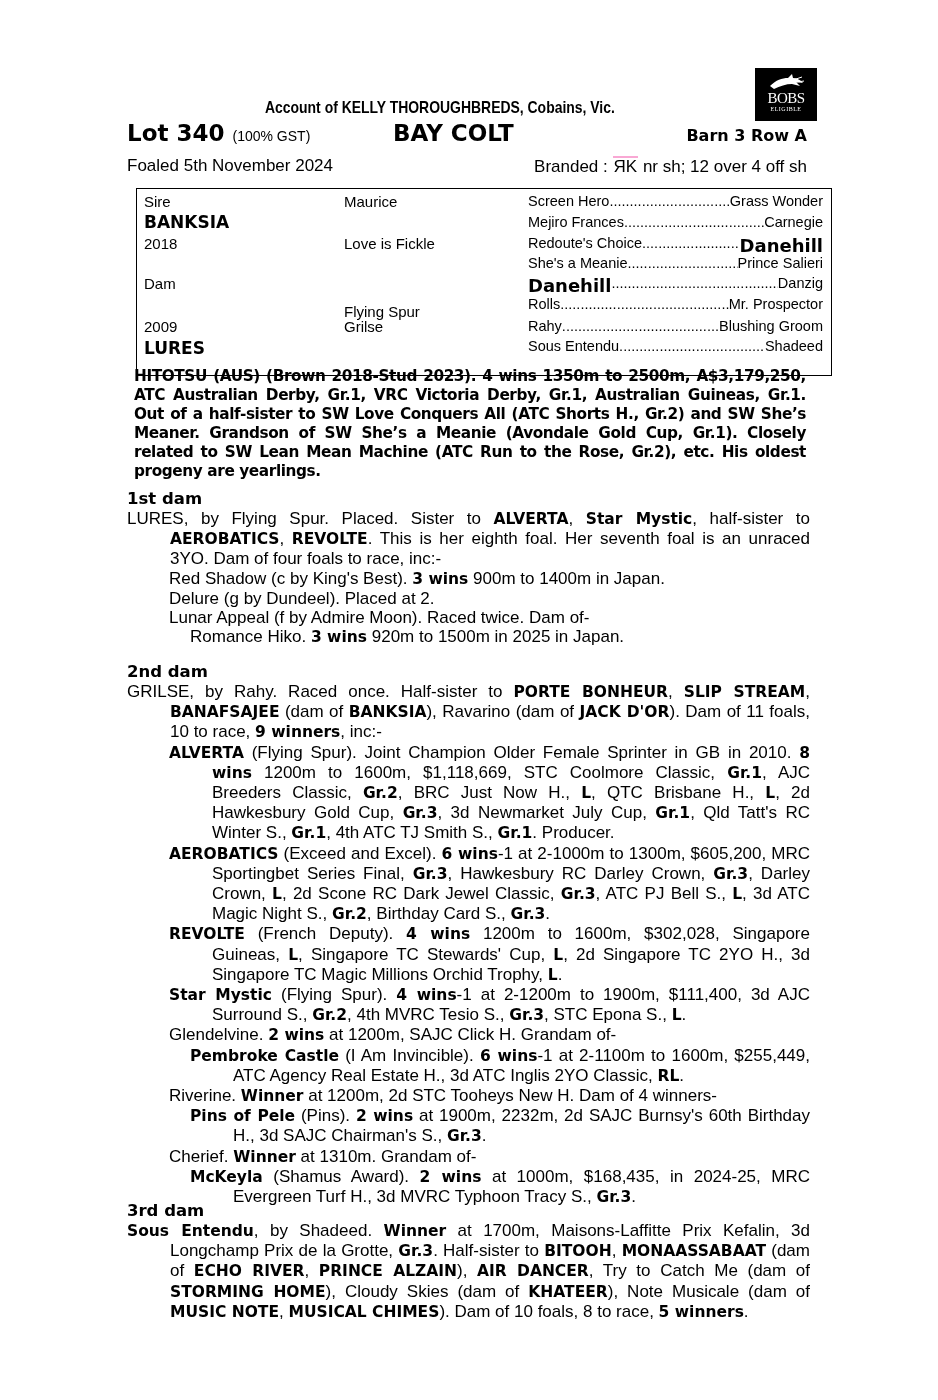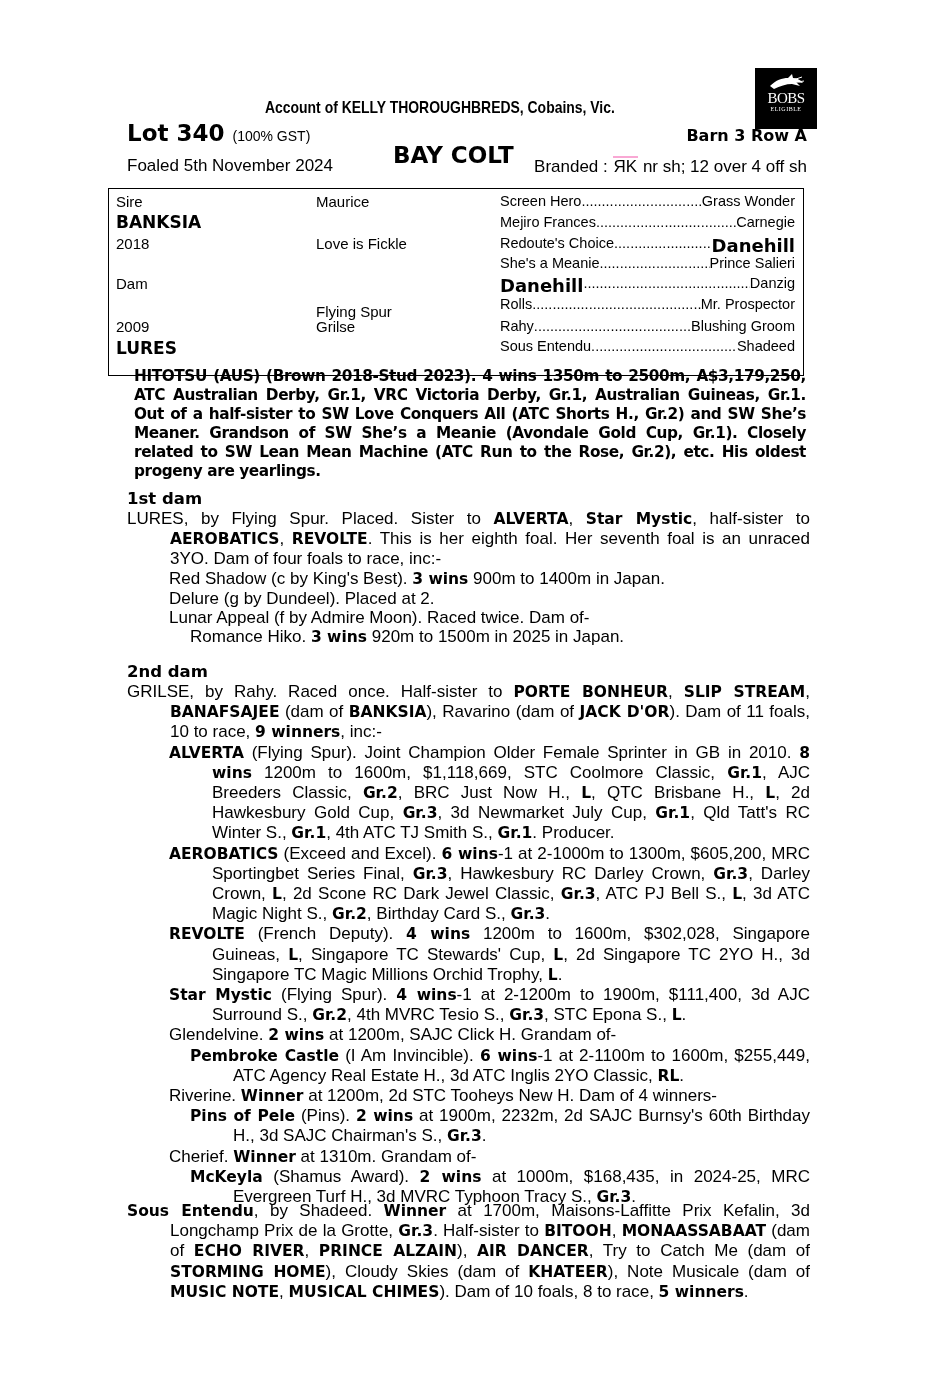--- a/index.html
+++ b/index.html
@@ -1,33 +1,33 @@
 <!DOCTYPE html>
 <html><head>
 <meta charset="utf-8">
 <style>
   html, body { margin: 0; padding: 0; background: #ffffff; }
   body { width: 938px; height: 1400px; position: relative; overflow: hidden; color: #000; font-family: "Liberation Sans", sans-serif; }
-  .logo { position: absolute; left: 755px; top: 68px; width: 62px; height: 61px; background: #000; color: #fff; text-align: center; }
+  .logo { position: absolute; left: 755px; top: 68px; width: 62px; height: 53px; background: #000; color: #fff; text-align: center; }
   .logo svg { display: block; margin: 4px auto 0; }
   .logo .bobs { font-family: "Liberation Serif", serif; font-size: 15px; line-height: 13px; letter-spacing: -0.5px; }
   .logo .elig { font-family: "Liberation Serif", serif; font-size: 6px; letter-spacing: 0.5px; line-height: 8px; }
 
   .account { position: absolute; top: 98px; left: 265px; width: 420px; font-family: "Liberation Sans", sans-serif; font-weight: bold; font-size: 17px; transform: scaleX(0.82); transform-origin: left top; white-space: nowrap; }
   .row1 { position: absolute; top: 120px; left: 127px; width: 683px; height: 30px; }
   .lot { position: absolute; left: 0; top: 0; font-family: "DejaVu Sans", sans-serif; font-weight: bold; font-size: 23px; }
   .gst { font-family: "Liberation Sans", sans-serif; font-weight: normal; font-size: 14px; }
-  .colt { position: absolute; left: 266px; top: 0; font-family: "DejaVu Sans", sans-serif; font-weight: bold; font-size: 23px; margin-top: 22px; }
+  .colt { position: absolute; left: 266px; top: 0; font-family: "DejaVu Sans", sans-serif; font-weight: bold; font-size: 23px; }
   .barn { position: absolute; right: 3px; top: 6px; font-family: "DejaVu Sans", sans-serif; font-weight: bold; font-size: 16px; }
   .row2 { position: absolute; top: 156px; left: 127px; width: 683px; font-size: 17px; }
   .foaled { position: absolute; left: 0; top: 0; }
   .branded { position: absolute; right: 3px; top: 0; white-space: nowrap; }
   .brandmark { display: inline-block; border-top: 2px solid #f9a8d4; line-height: 18px; font-weight: normal; padding: 0 1px; }
 
-  .ped { position: absolute; left: 108px; top: 188px; width: 696px; height: 188px; border: 1.5px solid #000; box-sizing: border-box; font-size: 15px; text-decoration: underline; }
+  .ped { position: absolute; left: 136px; top: 188px; width: 696px; height: 188px; border: 1.5px solid #000; box-sizing: border-box; font-size: 15px; text-decoration: underline; }
   .ped .cell { position: absolute; white-space: nowrap; }
   .ped .big { font-family: "DejaVu Sans", sans-serif; font-weight: bold; font-size: 17px; }
   .ped .anc { position: absolute; left: 391px; width: 295px; display: flex; font-size: 14.5px; }
   .ped .anc .d { flex: 1; overflow: hidden; white-space: nowrap; }
   .ped .anc .d::before { content: "........................................................................................................"; letter-spacing: 0px; }
   .ped .b { font-family: "DejaVu Sans", sans-serif; font-weight: bold; font-size: 18px; }
 
   .sireblurb { position: absolute; left: 134px; top: 367px; width: 672px; font-family: "DejaVu Sans", sans-serif; font-weight: bold; font-size: 15.3px; line-height: 19px; text-align: justify; letter-spacing: -0.4px; }
 
   .sec { position: absolute; left: 127px; width: 683px; font-size: 17px; line-height: 19.2px; }
@@ -148,14 +148,15 @@
       <div class="p i2">Glendelvine. <b>2 wins</b> at 1200m, SAJC Click H. Grandam of-</div>
       <div class="p i3"><b>Pembroke Castle</b> (I Am Invincible). <b>6 wins</b>-1 at 2-1100m to 1600m, $255,449, ATC Agency Real Estate H., 3d ATC Inglis 2YO Classic, <b>RL</b>.</div>
       <div class="p i2">Riverine. <b>Winner</b> at 1200m, 2d STC Tooheys New H. Dam of 4 winners-</div>
       <div class="p i3"><b>Pins of Pele</b> (Pins). <b>2 wins</b> at 1900m, 2232m, 2d SAJC Burnsy's 60th Birthday H., 3d SAJC Chairman's S., <b>Gr.3</b>.</div>
       <div class="p i2">Cherief. <b>Winner</b> at 1310m. Grandam of-</div>
       <div class="p i3"><b>McKeyla</b> (Shamus Award). <b>2 wins</b> at 1000m, $168,435, in 2024-25, MRC Evergreen Turf H., 3d MVRC Typhoon Tracy S., <b>Gr.3</b>.</div>
     </div>
 </div>
 
 <div class="sec" style="top:1201px;">
+  <h3>3rd dam</h3>
   <div class="p i0"><b>Sous Entendu</b>, by Shadeed. <b>Winner</b> at 1700m, Maisons-Laffitte Prix Kefalin, 3d Longchamp Prix de la Grotte, <b>Gr.3</b>. Half-sister to <b>BITOOH</b>, <b>MONAASSABAAT</b> (dam of <b>ECHO RIVER</b>, <b>PRINCE ALZAIN</b>), <b>AIR DANCER</b>, Try to Catch Me (dam of <b>STORMING HOME</b>), Cloudy Skies (dam of <b>KHATEER</b>), Note Musicale (dam of <b>MUSIC NOTE</b>, <b>MUSICAL CHIMES</b>). Dam of 10 foals, 8 to race, <b>5 winners</b>.</div>
 </div>
 
 </body></html>

